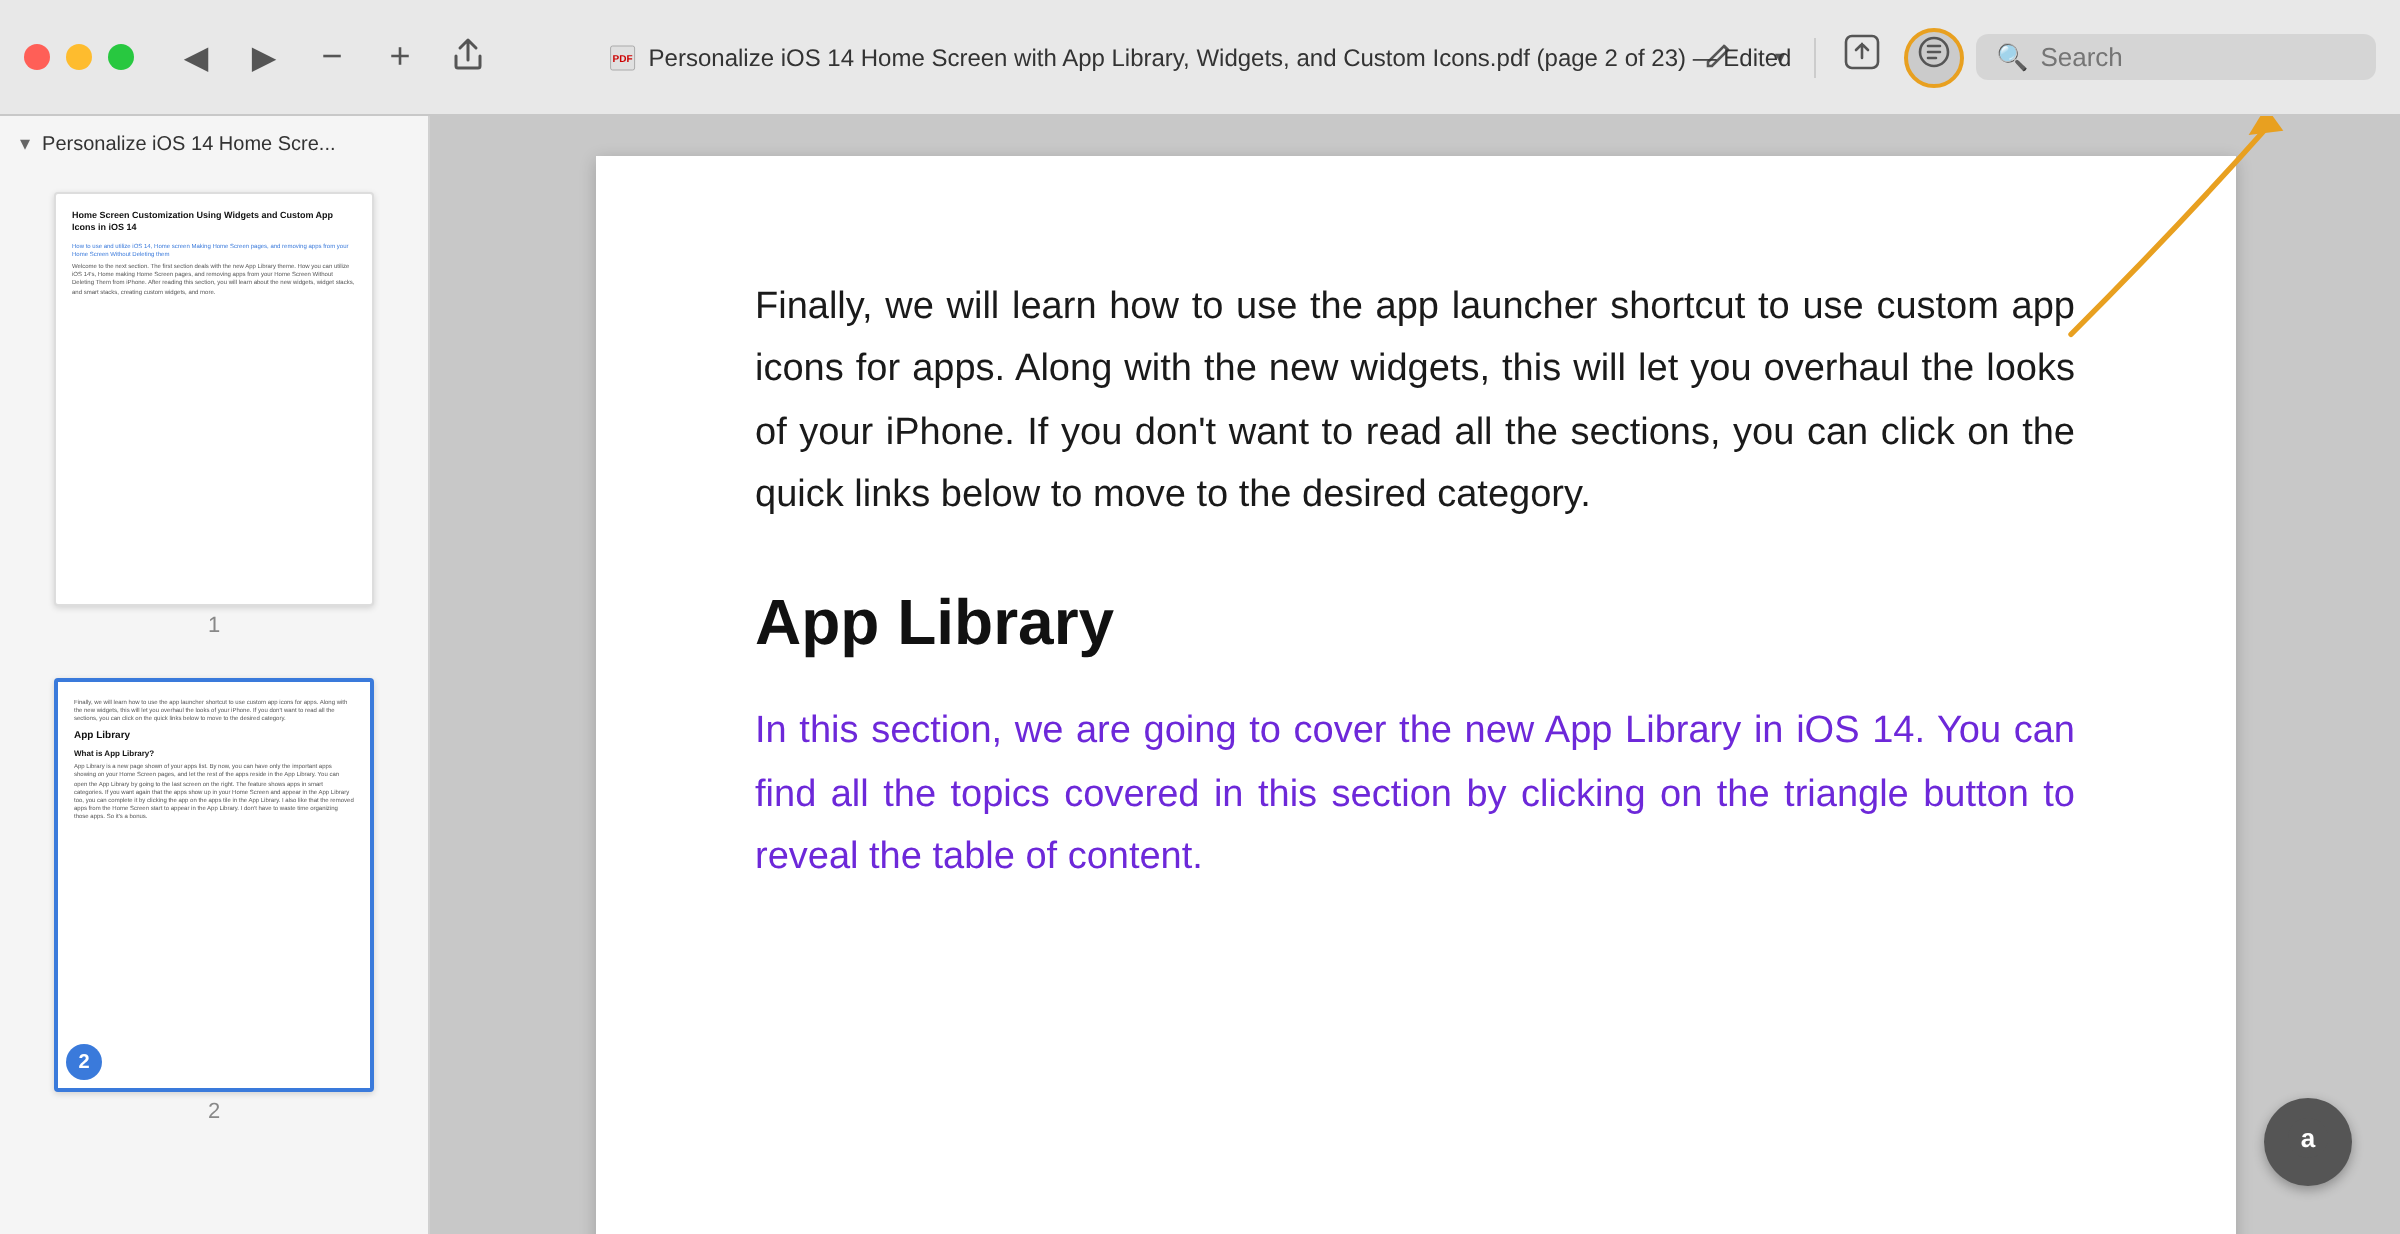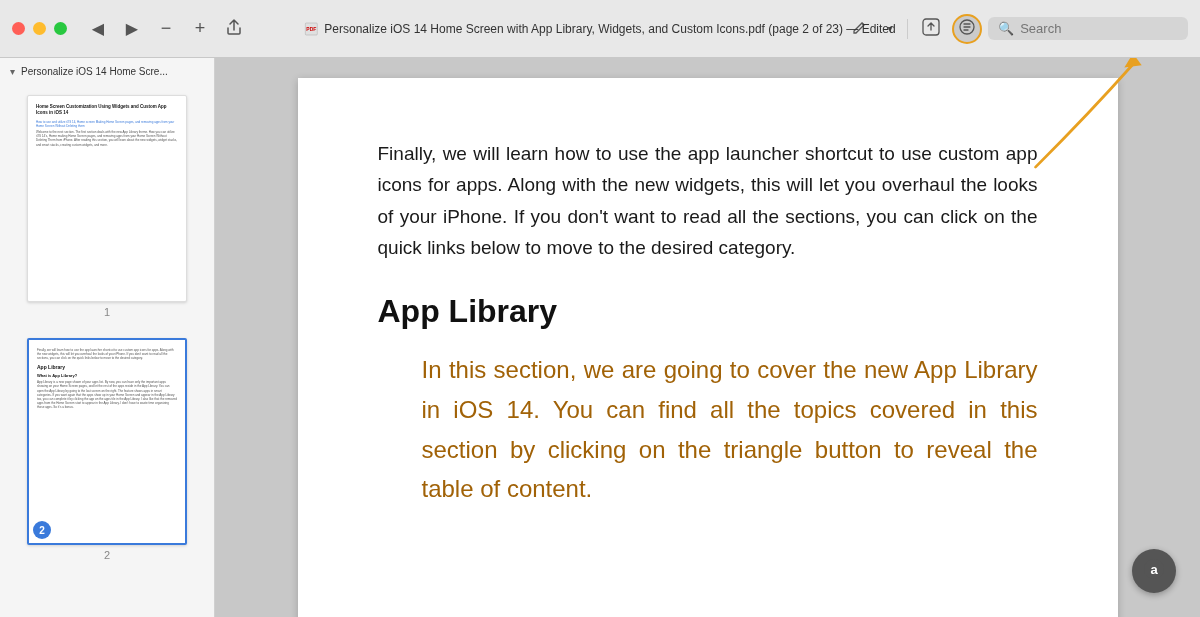--- a/index.html
+++ b/index.html
@@ -299,25 +299,24 @@
 
     .section-heading {
       font-size: 32px;
       font-weight: bold;
       color: #111;
       margin-bottom: 20px;
       margin-top: 10px;
     }
 
     .section-body {
-      font-size: 24px;
+      font-size: 19px;
       line-height: 1.65;
-      color: #a16207;
+      color: #6d28d9;
       text-align: justify;
-      margin-left: 44px;
     }
 
     
     .fab {
       position: fixed;
       bottom: 24px;
       right: 24px;
       width: 44px;
       height: 44px;
       border-radius: 50%;

